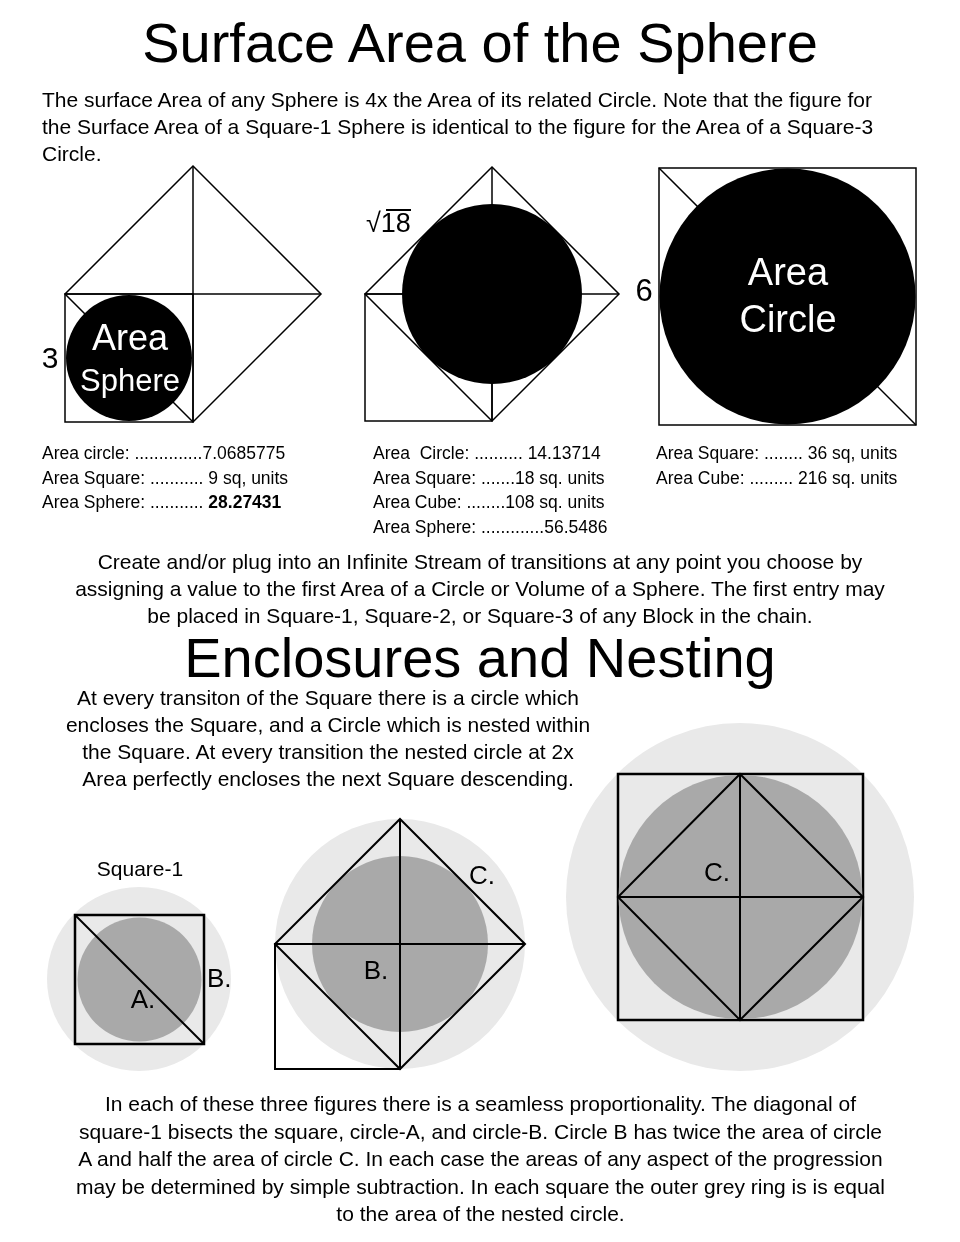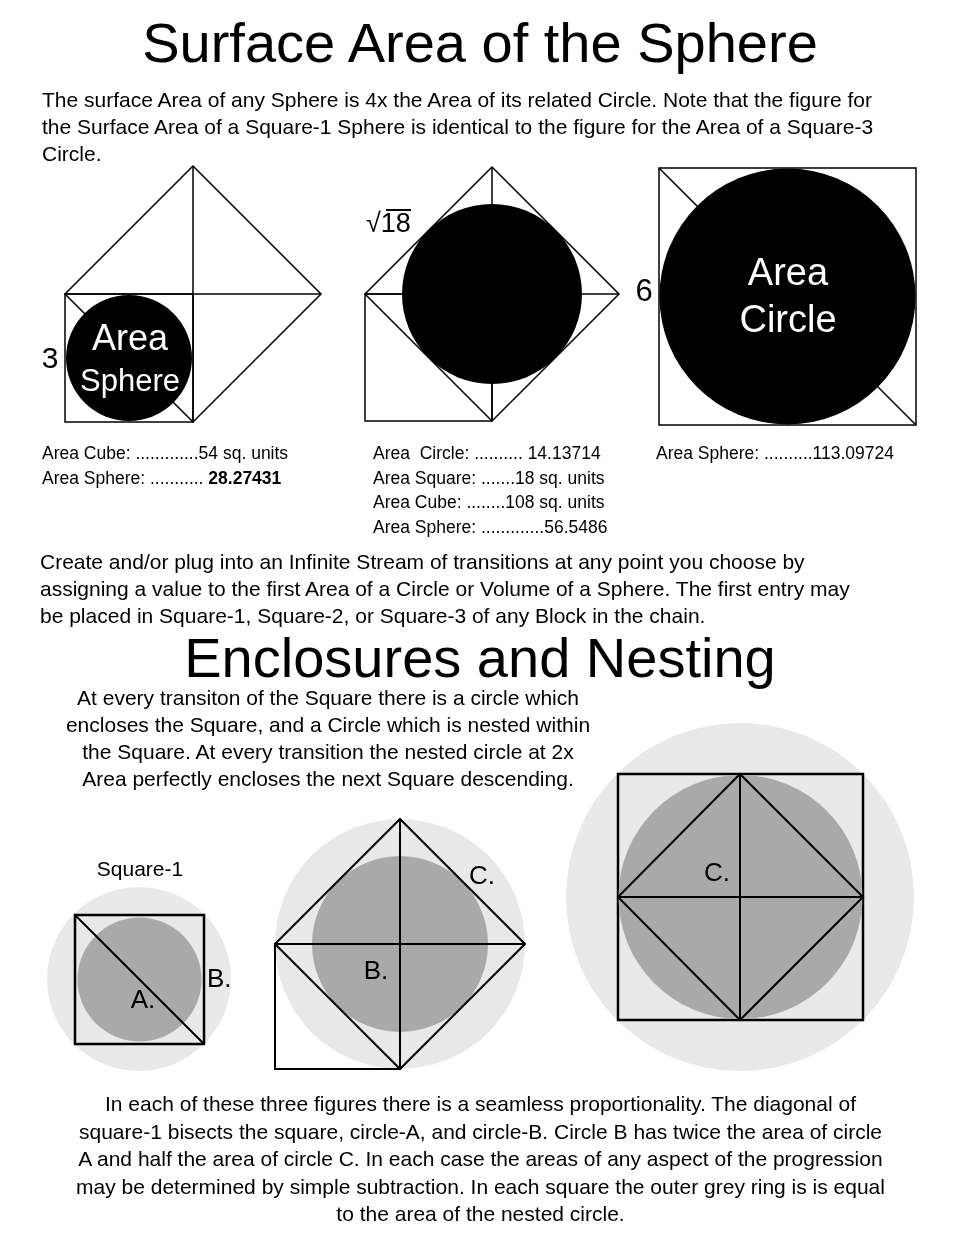--- a/index.html
+++ b/index.html
@@ -13,21 +13,21 @@
     letter-spacing:0px;
   }
   h2.section-title{
     margin:0;position:absolute;top:628px;left:0;width:960px;
     font-size:56px;font-weight:normal;text-align:center;line-height:60px;
   }
   .para{
     position:absolute;font-size:21px;line-height:27px;white-space:pre-line;
   }
   #intro{top:86px;left:42px;width:900px;text-align:left;}
-  #stream-note{top:548px;left:40px;width:880px;text-align:left;}
+  #stream-note{top:548px;left:40px;width:880px;text-align:center;}
   #nesting-note{top:684px;left:28px;width:600px;text-align:center;}
   #footer-note{top:1090px;left:28px;width:905px;text-align:center;line-height:27.5px;}
   .stats{
     position:absolute;top:441px;font-size:17.5px;line-height:24.7px;
   }
   #stats-1{left:42px;}
   #stats-2{left:373px;}
   #stats-3{left:656px;}
   .stat-row span{white-space:pre;}
   .bold{font-weight:bold;}
@@ -104,33 +104,35 @@
   </g>
 </svg>
 
 <h1 class="page-title">Surface Area of the Sphere</h1>
 
 <div id="intro" class="para">The surface Area of any Sphere is 4x the Area of its related Circle. Note that the figure for
 the Surface Area of a Square-1 Sphere is identical to the figure for the Area of a Square-3
 Circle.</div>
 
 <div id="stats-1" class="stats">
-  <div class="stat-row"><span>Area Cube: .............</span><span>54 sq. units</span></div>
+  <div class="stat-row"><span>Area circle: ..............</span><span>7.0685775</span></div>
+  <div class="stat-row"><span>Area Square: ........... </span><span>9 sq, units</span></div>
   <div class="stat-row"><span>Area Sphere: ........... </span><span class="bold">28.27431</span></div>
 </div>
 
 <div id="stats-2" class="stats">
   <div class="stat-row"><span>Area  Circle: .......... </span><span>14.13714</span></div>
   <div class="stat-row"><span>Area Square: .......</span><span>18 sq. units</span></div>
   <div class="stat-row"><span>Area Cube: ........</span><span>108 sq. units</span></div>
   <div class="stat-row"><span>Area Sphere: .............</span><span>56.5486</span></div>
 </div>
 
 <div id="stats-3" class="stats">
-  <div class="stat-row"><span>Area Sphere: ..........</span><span>113.09724</span></div>
+  <div class="stat-row"><span>Area Square: ........ </span><span>36 sq, units</span></div>
+  <div class="stat-row"><span>Area Cube: ......... </span><span>216 sq. units</span></div>
 </div>
 
 <div id="stream-note" class="para">Create and/or plug into an Infinite Stream of transitions at any point you choose by
 assigning a value to the first Area of a Circle or Volume of a Sphere. The first entry may
 be placed in Square-1, Square-2, or Square-3 of any Block in the chain.</div>
 
 <h2 class="section-title">Enclosures and Nesting</h2>
 
 <div id="nesting-note" class="para">At every transiton of the Square there is a circle which
 encloses the Square, and a Circle which is nested within

